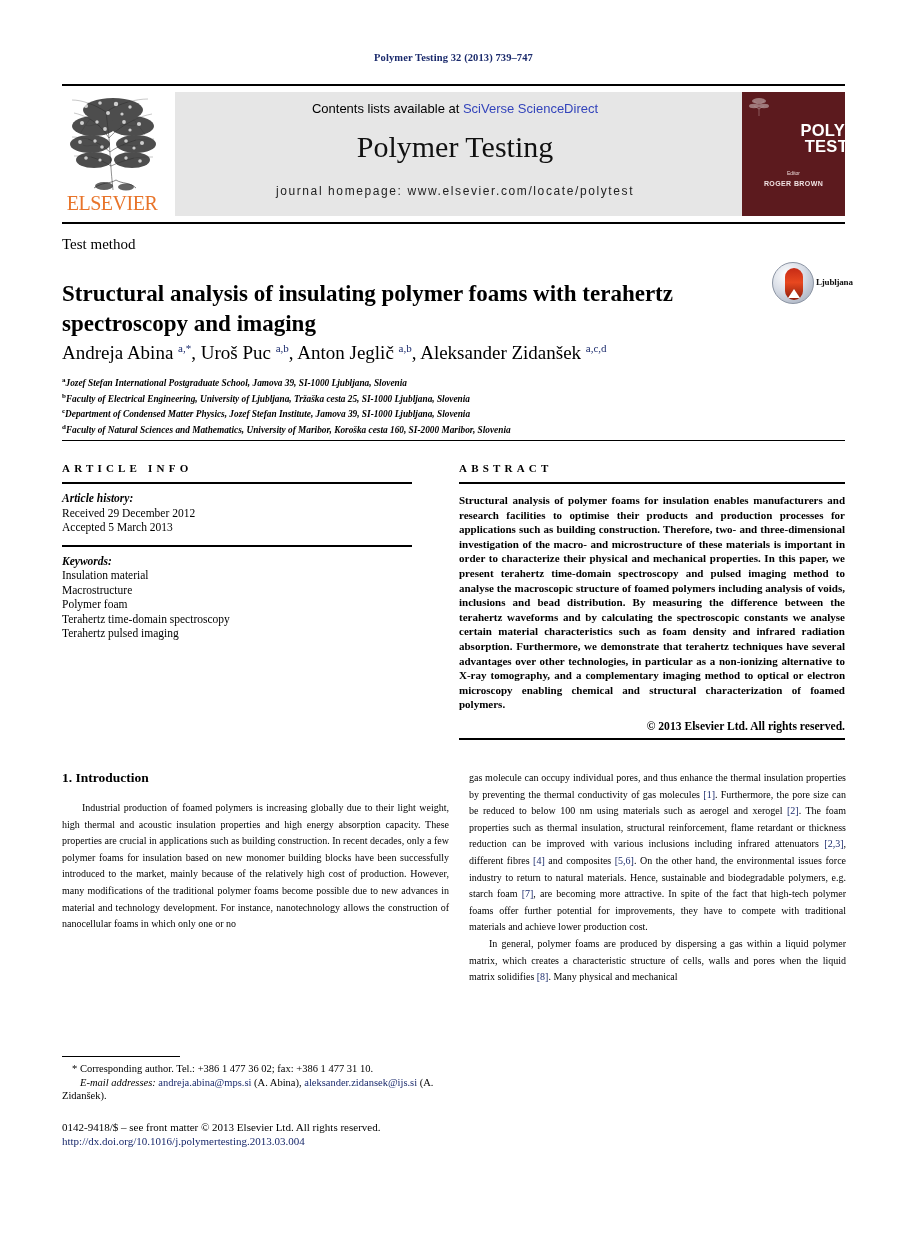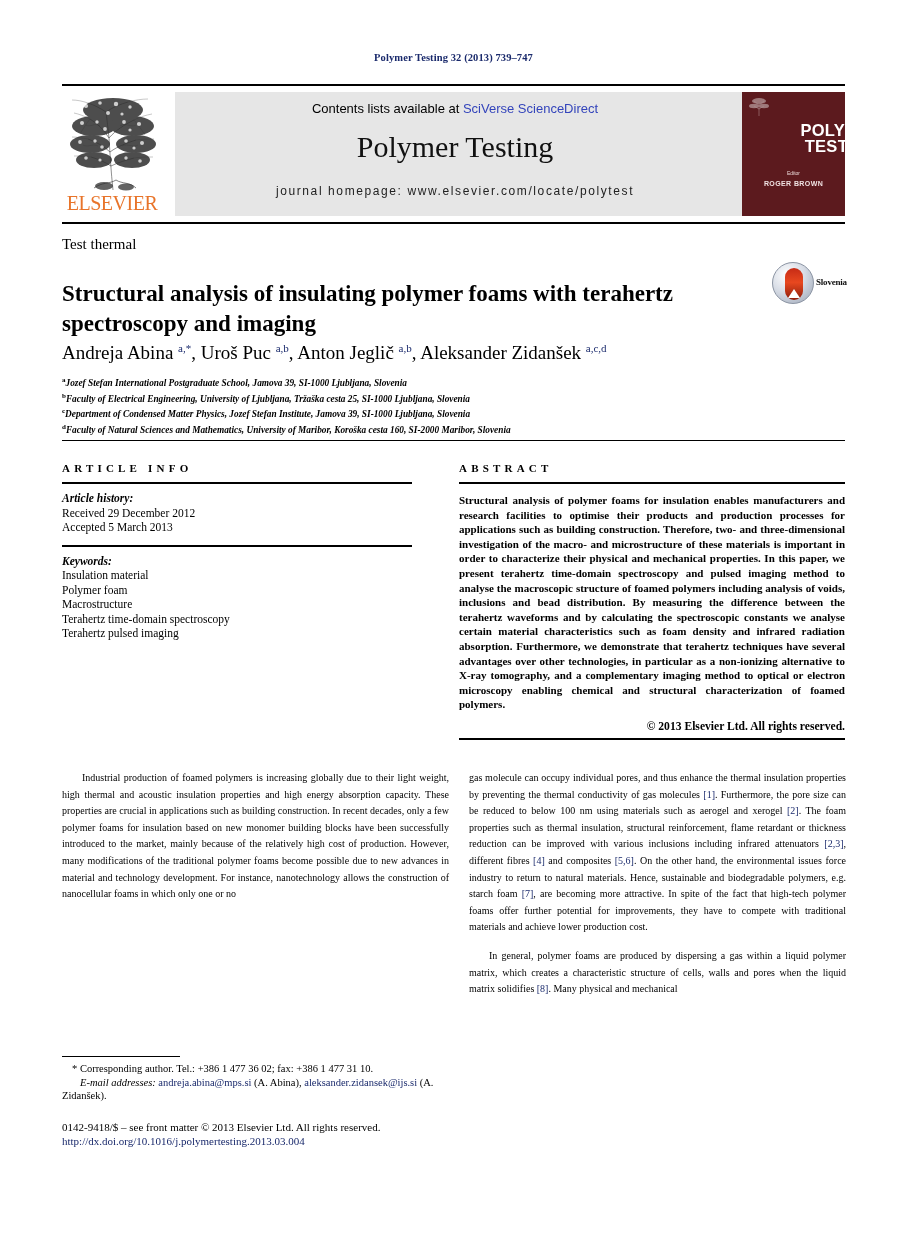--- a/index.html
+++ b/index.html
@@ -369,21 +369,21 @@
   .para {
     font-family: "Liberation Serif", serif;
     font-size: 10px;
     line-height: 16.6px;
     text-align: justify;
     margin: 0;
     color: #000;
     text-indent: 20px;
   }
   .para.no-indent { text-indent: 0; }
-  .para + .para { margin-top: 12px; }
+  .para + .para { margin-top: 0px; }
   .ref { color: #1a2a6c; }
 
   
   .footnote-rule {
     position: absolute;
     left: 62px;
     top: 1056px;
     width: 118px;
     height: 1px;
     background: #000;
@@ -524,29 +524,29 @@
         <span>POLYMER</span><br>
         <span>TESTING</span>
       </div>
       <div class="cover-editor-label">Editor</div>
       <div class="cover-editor">ROGER BROWN</div>
     </div>
   </div>
 
   <div class="masthead-rule-bottom"></div>
 
-  <div class="section-label">Test thermal</div>
+  <div class="section-label">Test method</div>
   <h1 class="doc-title">Structural analysis of insulating polymer foams with terahertz spectroscopy and imaging</h1>
 
   <div class="crossmark">
     <div class="crossmark-badge">
       <div class="crossmark-inner"></div>
       <div class="crossmark-notch"></div>
     </div>
-    <div class="crossmark-word">Slovenia</div>
+    <div class="crossmark-word">Ljubljana</div>
   </div>
 
   <div class="authors">Andreja Abina <sup>a,*</sup>, Uroš Puc <sup>a,b</sup>, Anton Jeglič <sup>a,b</sup>, Aleksander Zidanšek <sup>a,c,d</sup></div>
   <div class="affils">
       <div><sup>a</sup>Jozef Stefan International Postgraduate School, Jamova 39, SI-1000 Ljubljana, Slovenia</div>
       <div><sup>b</sup>Faculty of Electrical Engineering, University of Ljubljana, Tržaška cesta 25, SI-1000 Ljubljana, Slovenia</div>
       <div><sup>c</sup>Department of Condensed Matter Physics, Jozef Stefan Institute, Jamova 39, SI-1000 Ljubljana, Slovenia</div>
       <div><sup>d</sup>Faculty of Natural Sciences and Mathematics, University of Maribor, Koroška cesta 160, SI-2000 Maribor, Slovenia</div>
     </div>
 
@@ -557,36 +557,37 @@
     <div class="thin-rule"></div>
     <div class="info-block">
       <div class="ital">Article history:</div>
       <div>Received 29 December 2012</div>
       <div>Accepted 5 March 2013</div>
     </div>
     <div class="info-rule"></div>
     <div class="info-block">
       <div class="ital">Keywords:</div>
       <div>Insulation material</div>
+      <div>Macrostructure</div>
       <div>Polymer foam</div>
-      <div>Macrostructure</div>
       <div>Terahertz time-domain spectroscopy</div>
       <div>Terahertz pulsed imaging</div>
     </div>
   </div>
 
   <div class="abs-col">
     <div class="spaced-head">ABSTRACT</div>
     <div class="thin-rule"></div>
     <div class="abstract-body">Structural analysis of polymer foams for insulation enables manufacturers and research facilities to optimise their products and production processes for applications such as building construction. Therefore, two- and three-dimensional investigation of the macro- and microstructure of these materials is important in order to characterize their physical and mechanical properties. In this paper, we present terahertz time-domain spectroscopy and pulsed imaging method to analyse the macroscopic structure of foamed polymers including analysis of voids, inclusions and bead distribution. By measuring the difference between the terahertz waveforms and by calculating the spectroscopic constants we analyse certain material characteristics such as foam density and infrared radiation absorption. Furthermore, we demonstrate that terahertz techniques have several advantages over other technologies, in particular as a non-ionizing alternative to X-ray tomography, and a complementary imaging method to optical or electron microscopy enabling chemical and structural characterization of foamed polymers.</div>
     <div class="abstract-copyright">© 2013 Elsevier Ltd. All rights reserved.</div>
   </div>
   <div class="rule-abs-bottom"></div>
 
   <div class="body-col-left">
+    <div class="h1">1. Introduction</div>
     <p class="para">Industrial production of foamed polymers is increasing globally due to their light weight, high thermal and acoustic insulation properties and high energy absorption capacity. These properties are crucial in applications such as building construction. In recent decades, only a few polymer foams for insulation based on new monomer building blocks have been successfully introduced to the market, mainly because of the relatively high cost of production. However, many modifications of the traditional polymer foams become possible due to new advances in material and technology development. For instance, nanotechnology allows the construction of nanocellular foams in which only one or no</p>
   </div>
 
   <div class="body-col-right">
     <p class="para no-indent"><span>gas molecule can occupy individual pores, and thus enhance the thermal insulation properties by preventing the thermal conductivity of gas molecules </span><span class="ref">[1]</span><span>. Furthermore, the pore size can be reduced to below 100 nm using materials such as aerogel and xerogel </span><span class="ref">[2]</span><span>. The foam properties such as thermal insulation, structural reinforcement, flame retardant or thickness reduction can be improved with various inclusions including infrared attenuators </span><span class="ref">[2,3]</span><span>, different fibres </span><span class="ref">[4]</span><span> and composites </span><span class="ref">[5,6]</span><span>. On the other hand, the environmental issues force industry to return to natural materials. Hence, sustainable and biodegradable polymers, e.g. starch foam </span><span class="ref">[7]</span><span>, are becoming more attractive. In spite of the fact that high-tech polymer foams offer further potential for improvements, they have to compete with traditional materials and achieve lower production cost.</span></p>
     <p class="para"><span>In general, polymer foams are produced by dispersing a gas within a liquid polymer matrix, which creates a characteristic structure of cells, walls and pores when the liquid matrix solidifies </span><span class="ref">[8]</span><span>. Many physical and mechanical</span></p>
   </div>
 
   <div class="footnote-rule"></div>
   <div class="footnote">

